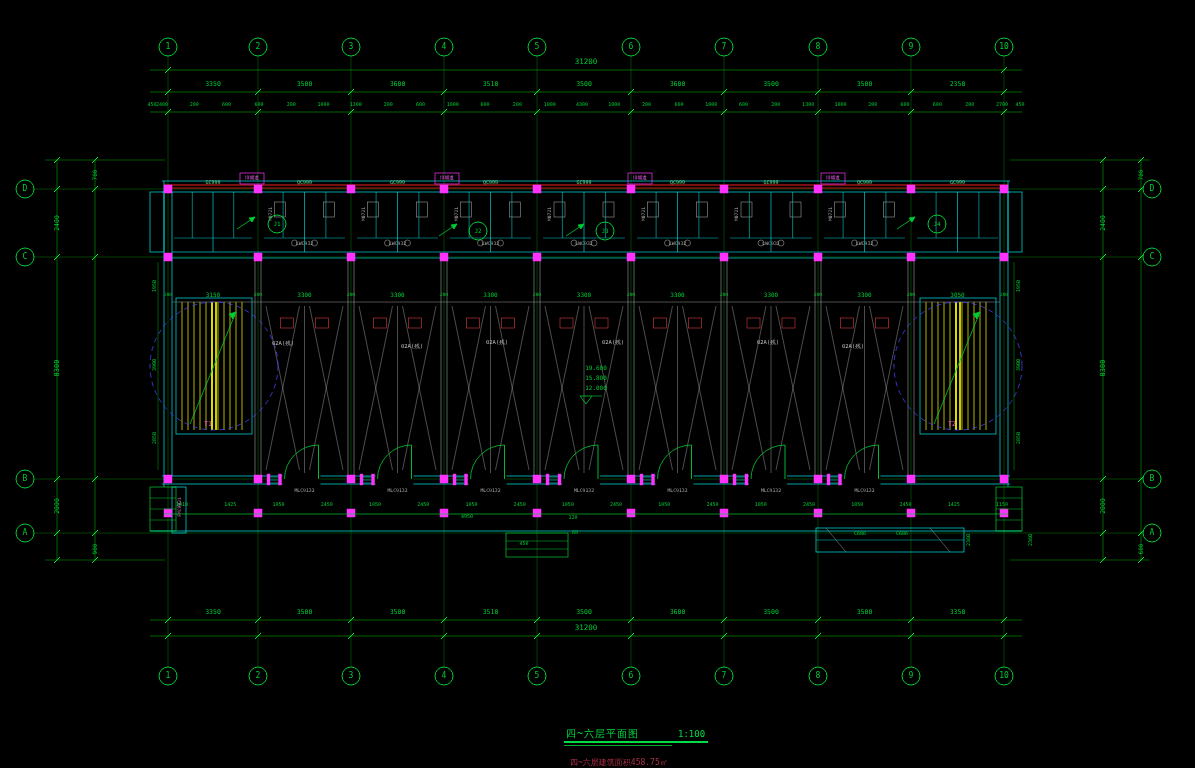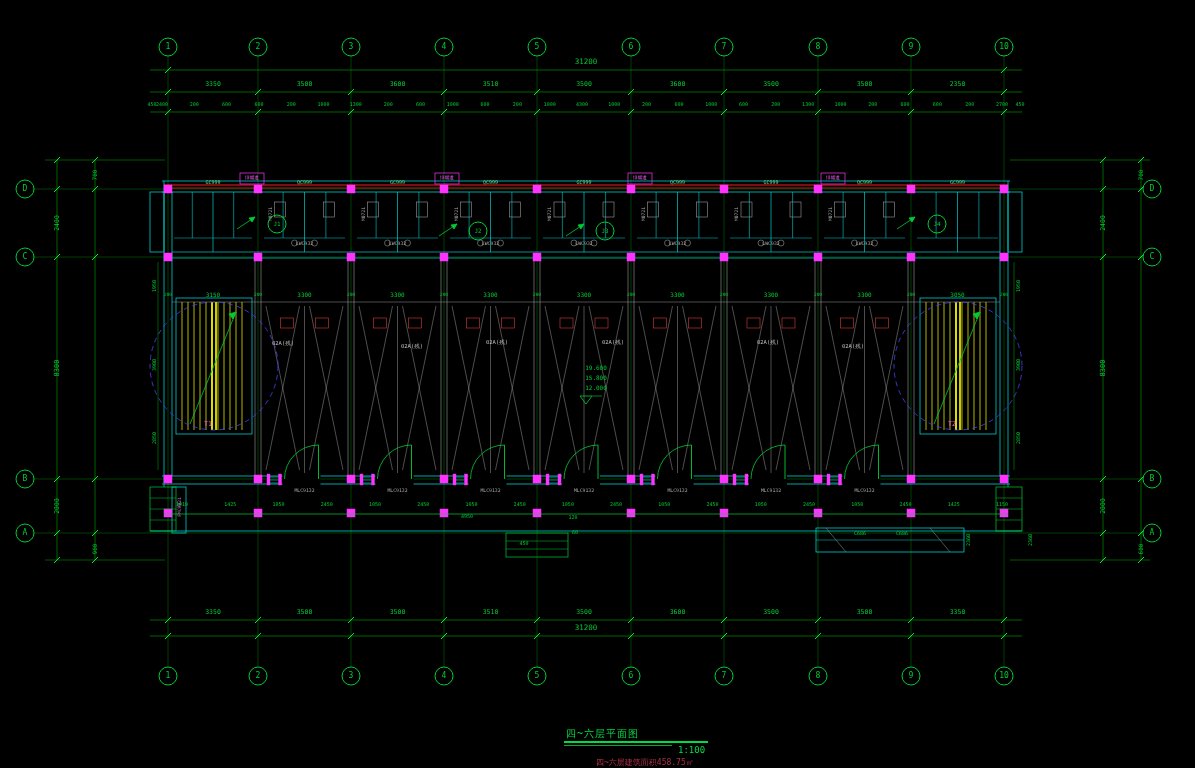--- a/index.html
+++ b/index.html
@@ -1,24 +1,24 @@
 <!DOCTYPE html>
 <html><head>
 <meta charset="utf-8">
 <style>
   html,body{margin:0;padding:0;background:#000;}
   #canvas{position:relative;width:1195px;height:768px;background:#000;overflow:hidden;
           font-family:"DejaVu Sans Mono","Liberation Mono",monospace;}
   #linework,#labels{position:absolute;left:0;top:0;width:1195px;height:768px;}
   .lbl{position:absolute;white-space:nowrap;transform:translate(-50%,-50%);line-height:1;}
   .tb-title{position:absolute;left:566px;top:727px;color:#00dd44;font-size:10px;letter-spacing:1px;}
-  .tb-scale{position:absolute;left:678px;top:729px;color:#00dd44;font-size:9px;margin-top:16px;}
+  .tb-scale{position:absolute;left:678px;top:729px;color:#00dd44;font-size:9px;}
   .tb-line{position:absolute;left:564px;top:741px;width:144px;height:2px;background:#00dd44;}
   .tb-line2{position:absolute;left:564px;top:745px;width:108px;height:1px;background:#00aa33;}
-  .tb-note{position:absolute;left:596px;top:757px;color:#b03048;font-size:8px;}
+  .tb-note{position:absolute;left:570px;top:757px;color:#b03048;font-size:8px;}
 </style>
 </head>
 <body>
 
 <div id="canvas">
   <svg id="linework" viewBox="0 0 1195 768">
       <g>
         <line x1="168" y1="56" x2="168" y2="667" stroke="#006600" stroke-width="0.6"></line>
         <line x1="258" y1="56" x2="258" y2="667" stroke="#006600" stroke-width="0.6"></line>
         <line x1="351" y1="56" x2="351" y2="667" stroke="#006600" stroke-width="0.6"></line>

